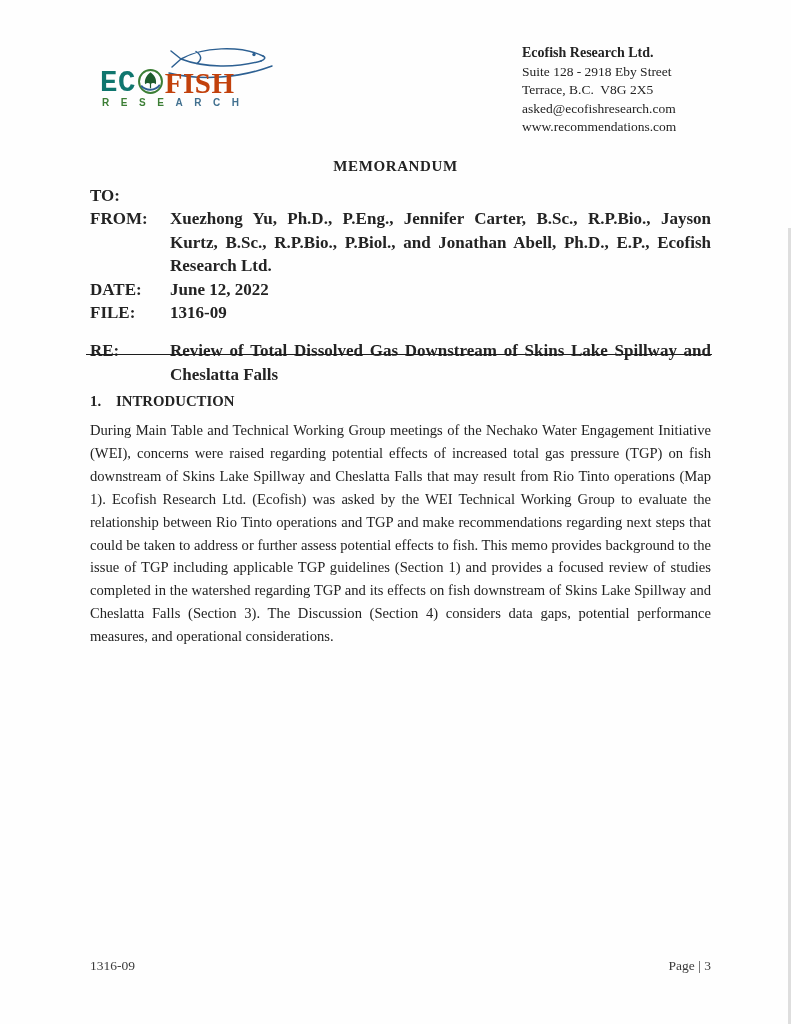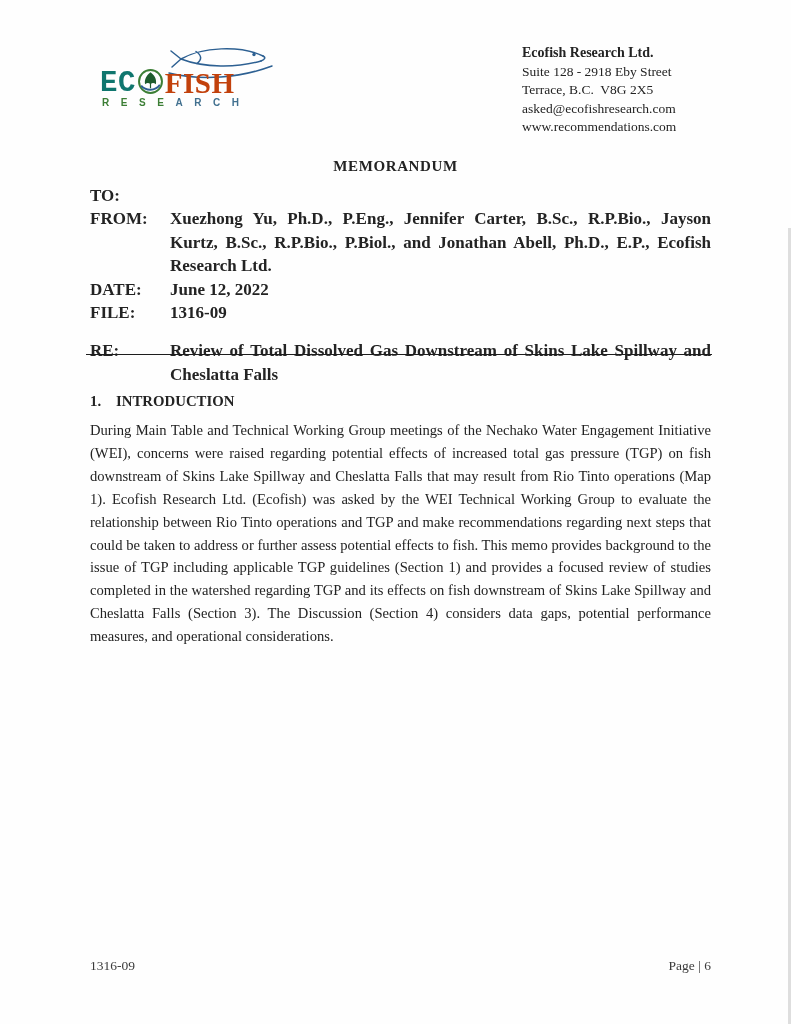--- a/index.html
+++ b/index.html
@@ -145,17 +145,17 @@
 
   <div class="section">
     <div class="section-heading">
       <span class="section-number">1.</span><span>INTRODUCTION</span>
     </div>
     <div class="section-paragraph">During Main Table and Technical Working Group meetings of the Nechako Water Engagement Initiative (WEI), concerns were raised regarding potential effects of increased total gas pressure (TGP) on fish downstream of Skins Lake Spillway and Cheslatta Falls that may result from Rio Tinto operations (Map 1). Ecofish Research Ltd. (Ecofish) was asked by the WEI Technical Working Group to evaluate the relationship between Rio Tinto operations and TGP and make recommendations regarding next steps that could be taken to address or further assess potential effects to fish. This memo provides background to the issue of TGP including applicable TGP guidelines (Section 1) and provides a focused review of studies completed in the watershed regarding TGP and its effects on fish downstream of Skins Lake Spillway and Cheslatta Falls (Section 3). The Discussion (Section 4) considers data gaps, potential performance measures, and operational considerations.</div>
   </div>
 
   <div class="footer">
     <span>1316-09</span>
-    <span>Page | 6</span>
+    <span>Page | 3</span>
   </div>
 
   <div class="scan-edge"></div>
 </div>
 
 </body></html>

